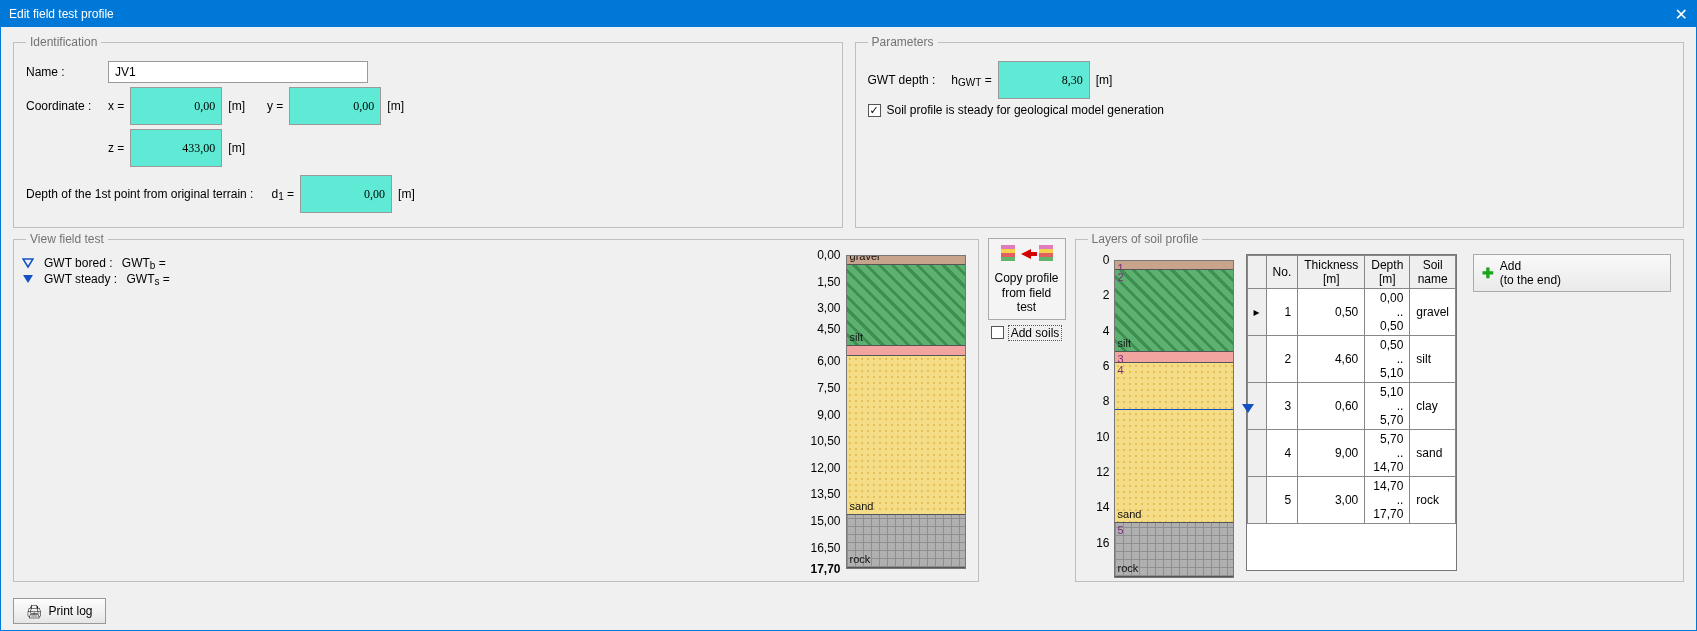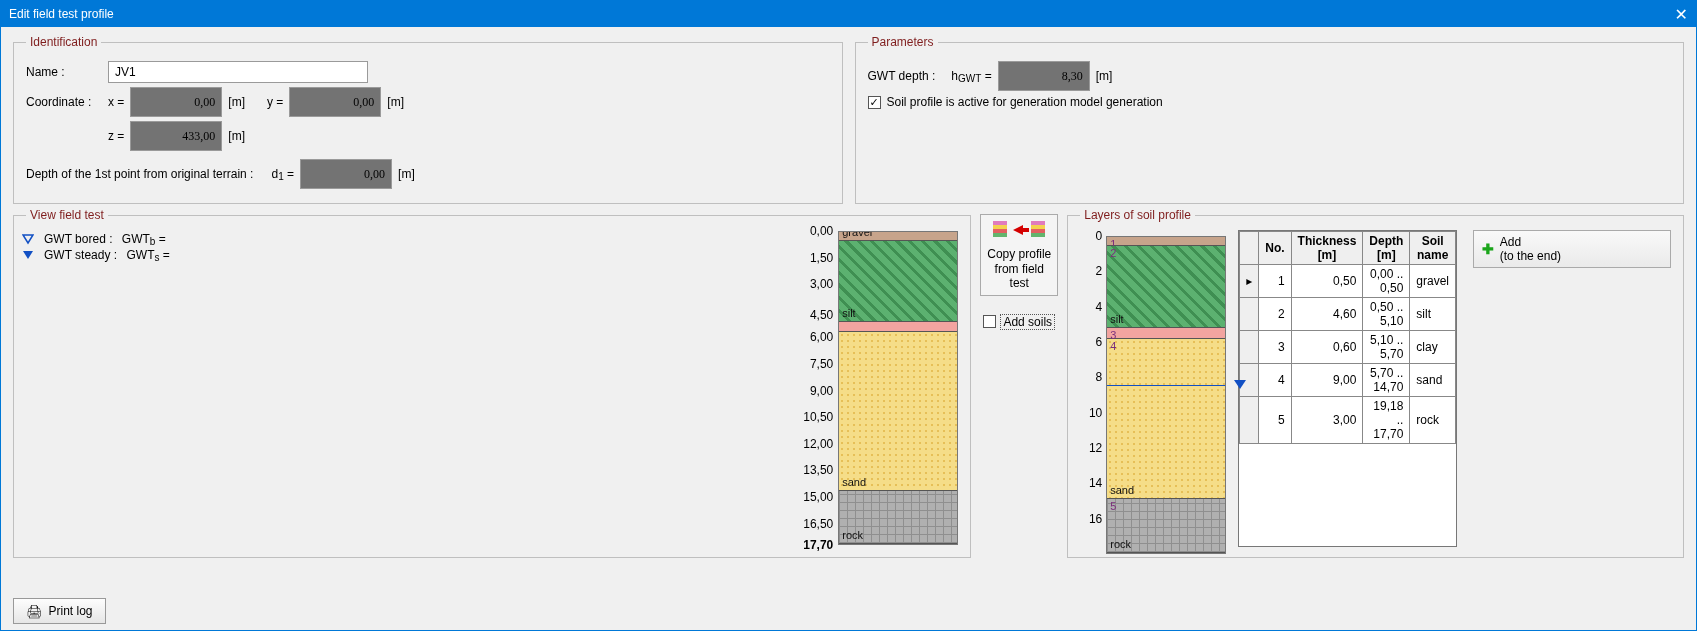--- a/index.html
+++ b/index.html
@@ -2,60 +2,60 @@
 <html><head>
 <meta charset="utf-8">
 <style>
   * { box-sizing: border-box; font-family: "Segoe UI", Tahoma, sans-serif; font-size: 12px; }
   body { margin:0; background:#f0f0f0; color:#000; }
   .window { width:1697px; height:631px; background:#f0f0f0; display:flex; flex-direction:column; border:1px solid #0078d7;}
   .titlebar { height:26px; background:#0078d7; display:flex; align-items:center; justify-content:space-between; padding:0 8px; color:#fff; }
   .titlebar .btn-close { width:40px; text-align:right; font-size:16px; cursor:pointer; }
   .content { flex:1; padding:8px 12px; display:flex; flex-direction:column; gap:4px;}
   fieldset { border:1px solid #bfbfbf; padding:8px 12px 10px 12px; margin:0;}
-  legend { padding:0 4px; color:#7f1d1d; }
+  legend { padding:0 4px; color:#737373; }
   .top { display:flex; gap:12px; }
   .top fieldset { flex:1; }
   .row { display:flex; align-items:center; gap:6px; margin:4px 0; }
   .label { white-space:nowrap; }
-  input[type=text].val { width:92px; height:30px; border:1px solid #9a9a9a; background:#737373; padding:2px 6px; text-align:right; font-family:Tahoma; }
+  input[type=text].val { width:92px; height:38px; border:1px solid #9a9a9a; background:#5eead4; padding:2px 6px; text-align:right; font-family:Tahoma; }
   input[type=text].valname { width:260px; height:22px; border:1px solid #9a9a9a; background:#fff; padding:2px 6px; text-align:left; }
   .unit { color:#000; }
   .mid { display:flex; gap:8px; flex:1; min-height:0;}
   .mid fieldset{ height:350px;}
   .viewtest { flex:1 1 50%; position:relative; }
   .vt-left { position:absolute; top:8px; left:8px; }
   .vt-left .row{ margin:2px 0;}
   .gwt-ic-bored{ display:inline-block;width:12px;height:12px; margin-right:4px; vertical-align:middle;}
   .gwt-ic-steady{ display:inline-block;width:12px;height:12px; margin-right:4px; vertical-align:middle;}
   .profilebox { position:absolute; right:12px; top:6px; width:168px; height:320px; }
   .ticks { position:absolute; right:125px; top:0; width:40px; height:320px; font-size:11px; text-align:right;}
   .tick { position:absolute; right:0; transform:translateY(-50%);}
   .column { position:absolute; right:0; top:3px; width:120px; height:314px; border:1px solid #777; overflow:hidden;}
   .layer { position:absolute; left:0; width:100%; border-bottom:1px solid #555;}
   .L-gravel{ background:#c7a48b;}
   .L-silt{ background:repeating-linear-gradient(45deg,#5cb170,#5cb170 6px,#3f8f52 6px,#3f8f52 9px);}
   .L-clay{ background:#f2a4a0;}
   .L-sand{ background:radial-gradient(#e6bf57 1px,transparent 1px) 0 0/6px 6px,#f5dd88;}
   .L-rock{ background:repeating-linear-gradient(0deg,#8f8f8f,#8f8f8f 1px,transparent 1px,transparent 8px),repeating-linear-gradient(90deg,#8f8f8f,#8f8f8f 1px,transparent 1px,transparent 8px),#b0b0b0;}
   .layer span{ position:absolute; left:3px; bottom:2px; font-size:11px; color:#111;}
-  .copypanel { width:80px; display:flex; flex-direction:column; align-items:center; gap:18px; padding-top:6px;}
+  .copypanel { width:80px; display:flex; flex-direction:column; align-items:center; gap:5px; padding-top:6px;}
   .copypanel .copybtn{ width:78px; background:#f4f4f4; border:1px solid #aaa; padding:4px 2px; text-align:center; cursor:pointer; font-size:11px; line-height:1.2;}
   .copypanel .icon{ display:block; margin:0 auto 3px auto;}
   .copypanel .addsoils{ display:flex; align-items:center; gap:4px;}
   .layersProfile { position:relative; width:150px;}
   .layersProfile .lbox{ position:relative; width:154px; height:330px;}
   .layersProfile .ticks2{position:absolute;left:0;top:6px;width:22px;height:318px;font-size:11px;text-align:right;}
   .layersProfile .col2{position:absolute;left:26px;top:6px;width:120px;height:318px;border:1px solid #777;overflow:hidden;}
   .layersProfile .lnum{ position:absolute; right:2px; top:1px; font-size:11px; color:#7b2e7b;}
   .gwt-tri { position:absolute; right:-12px; width:0;height:0;border-left:6px solid transparent;border-right:6px solid transparent;border-top:9px solid #1250c4;}
   .tableWrap{ flex:1; border:1px solid #777; background:#fff;overflow:hidden;}
   table{ border-collapse:collapse; width:100%;}
   th,td{ border:1px solid #888; padding:2px 6px; height:18px;}
-  th{ background:#efefef; font-weight:bold; text-align:center;}
+  th{ background:#efefef; font-weight:normal; text-align:center;}
   td.num{ text-align:right;}
   td.rowptr{ text-align:center; width:14px; background:#efefef;border-right:1px solid #888;}
   .addPanel{ width:206px; padding-left:8px;}
   .addbtn{ background:linear-gradient(#f9f9f9,#eaeaea); border:1px solid #aaa; padding:4px 8px; display:flex; align-items:center; gap:6px; cursor:pointer;}
   .addbtn .plus{ color:#1aa51a; font-weight:bold; font-size:14px;}
   .footer{ height:38px; padding:4px 12px; display:flex; align-items:center; justify-content:space-between;}
   .footer .left{}
   .footer .right{ display:flex; gap:10px;}
   .btn{ min-width:80px; height:26px; border:1px solid #999; background:linear-gradient(#fdfdfd,#e6e6e6); padding:0 12px; display:inline-flex; align-items:center; justify-content:center; gap:6px; cursor:pointer;}
   .btn.print .ic{ font-size:13px;}
@@ -113,21 +113,21 @@
         <legend>Parameters</legend>
         <div class="row">
           <span class="label">GWT depth :</span>
           <span style="width:4px"></span>
           <span class="label"><span>h</span><span class="sub">GWT</span><span> =</span></span>
           <input type="text" class="val" value="8,30" style="">
           <span class="unit">[m]</span>
         </div>
         <div class="row">
           <span class="chkbx">✓</span>
-          <span class="label">Soil profile is active for generation  model generation</span>
+          <span class="label">Soil profile is steady for geological  model generation</span>
         </div>
       </fieldset>
     </div>
 
     <div class="mid">
 
       <fieldset class="viewtest">
         <legend>View field test</legend>
         <div class="vt-left">
           <div class="row">
@@ -147,21 +147,21 @@
             </span>
             <span class="label">GWT steady :</span>
             <span class="label">&nbsp;<span>GWT</span><span class="sub">s</span><span> =</span></span>
           </div>
         </div>
         <div class="profilebox">
           <div class="ticks" id="ticks1">
               <span class="tick" style="top: 3px;">0,00</span>
               <span class="tick" style="top: 29.6102px;">1,50</span>
               <span class="tick" style="top: 56.2203px;">3,00</span>
-              <span class="tick" style="top: 87px; margin-left: 19px;">4,50</span>
+              <span class="tick" style="top: 77px; margin-left: 19px;">4,50</span>
               <span class="tick" style="top: 109.441px;">6,00</span>
               <span class="tick" style="top: 136.051px; margin-left: 32px;">7,50</span>
               <span class="tick" style="top: 162.661px;">9,00</span>
               <span class="tick" style="top: 189.271px;">10,50</span>
               <span class="tick" style="top: 215.881px;">12,00</span>
               <span class="tick" style="top: 242.492px;">13,50</span>
               <span class="tick" style="top: 269.102px; margin-left: 40px;">15,00</span>
               <span class="tick" style="top: 295.712px;">16,50</span>
               <span class="tick" style="top: 317px; font-weight: bold;">17,70</span>
             </div>
@@ -283,21 +283,21 @@
                   <td class="rowptr"></td>
                   <td class="num">4</td>
                   <td class="num">9,00</td>
                   <td class="num">5,70 .. 14,70</td>
                   <td>sand</td>
                 </tr>
                 <tr>
                   <td class="rowptr"></td>
                   <td class="num">5</td>
                   <td class="num">3,00</td>
-                  <td class="num">19,18 .. 17,70</td>
+                  <td class="num">14,70 .. 17,70</td>
                   <td>rock</td>
                 </tr>
               </tbody>
           </table>
         </div>
 
         <div class="addPanel">
           <div class="addbtn">
             <span class="plus">✚</span>
             <span>

